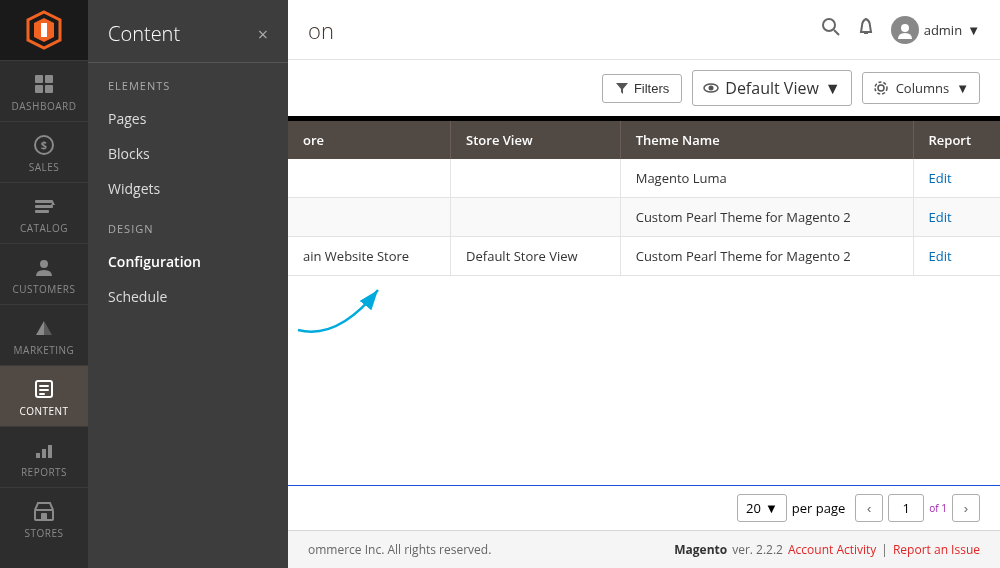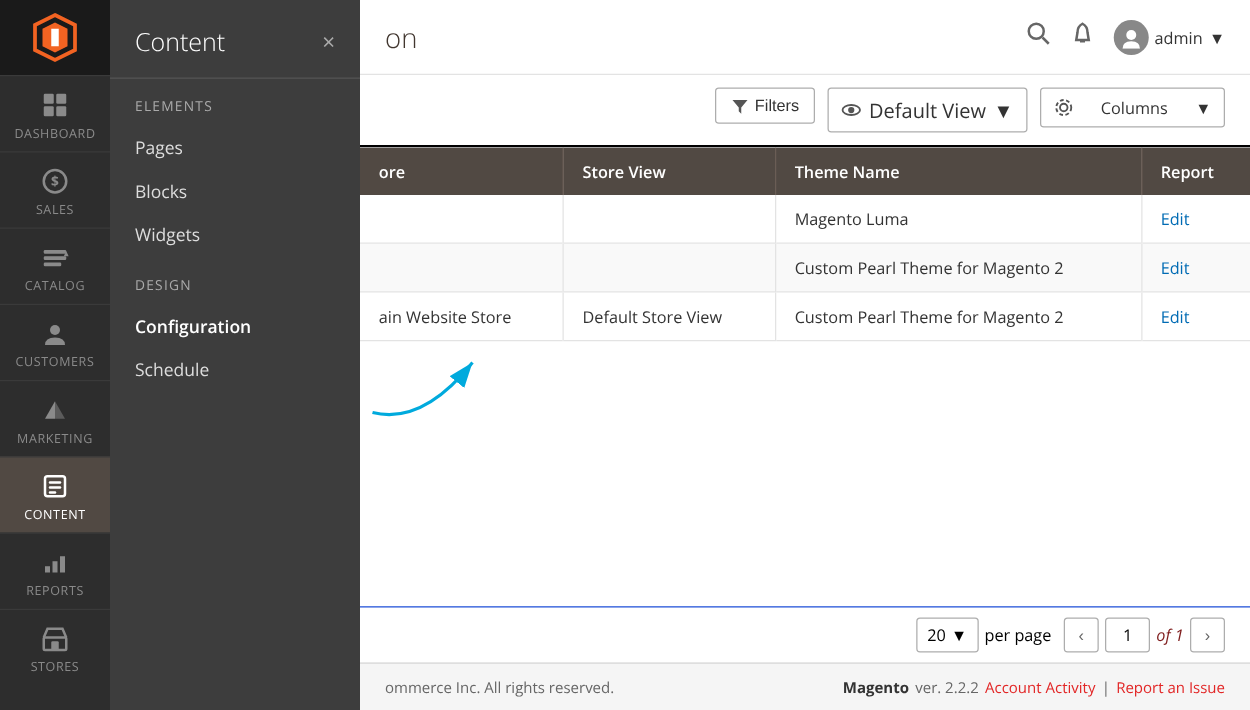--- a/index.html
+++ b/index.html
@@ -139,24 +139,24 @@
       justify-content: center;
       color: #fff;
       font-size: 14px;
     }
 
     
     .toolbar {
       background: #fff;
       padding: 10px 20px;
       display: flex;
-      align-items: flex-start;
+      align-items: center;
       justify-content: flex-end;
       gap: 10px;
-      border-bottom: 2px solid #000000;
+      border-bottom: 5px solid #000000;
     }
     .btn-filter {
       background: #fff;
       border: 1px solid #adadad;
       border-radius: 3px;
       padding: 6px 12px;
       font-size: 13px;
       cursor: pointer;
       display: flex;
       align-items: center;
@@ -171,21 +171,21 @@
       border: 1px solid #adadad;
       border-radius: 3px;
       padding: 6px 10px;
       cursor: pointer;
       font-size: 16px;
       color: #333;
     }
     .columns-dropdown {
       display: flex;
       align-items: center;
-      gap: 22px;
+      gap: 7px;
       background: #fff;
       border: 1px solid #adadad;
       border-radius: 3px;
       padding: 6px 10px;
       cursor: pointer;
       font-size: 13px;
       color: #333;
     }
 
     
@@ -277,23 +277,22 @@
       height: 28px;
       border: 1px solid #adadad;
       border-radius: 3px;
       text-align: center;
       font-size: 13px;
       display: flex;
       align-items: center;
       justify-content: center;
     }
     .page-of {
-      font-size: 13px;
-      color: #7f1d1d;
-      font-style: italic;
+      font-size: 10px;
+      color: #a21caf;
     }
 
     
     .footer {
       background: #f5f5f5;
       border-top: 1px solid #d6d6d6;
       padding: 10px 20px;
       display: flex;
       align-items: center;
       justify-content: space-between;

